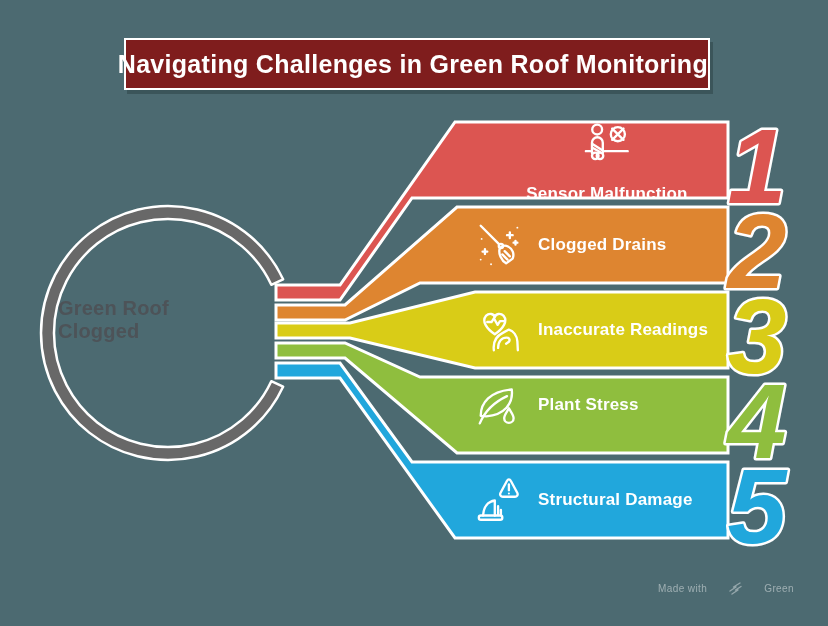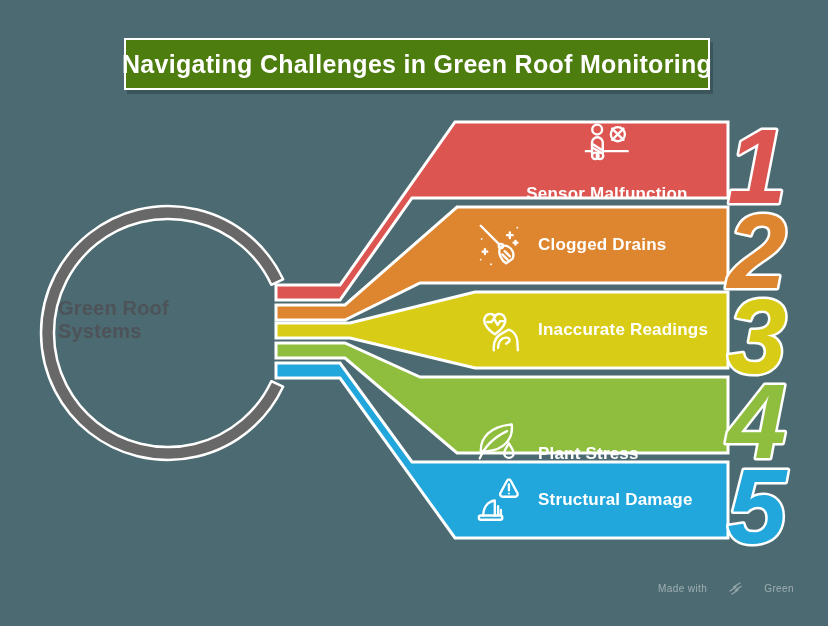--- a/index.html
+++ b/index.html
@@ -4,38 +4,38 @@
 <style>
   html,body{margin:0;padding:0;background:#33464c;}
   .stage{
     position:relative;width:828px;height:626px;overflow:hidden;
     background:#4C6A71;font-family:"Liberation Sans",sans-serif;
   }
   .layer{position:absolute;inset:0;}
   
   .title-bar{
     position:absolute;left:124px;top:38px;width:586px;height:52px;
-    background:#4d7c0f;border:2px solid #ffffff;box-sizing:border-box;
-    display:flex;align-items:center;justify-content:center;
+    background:#7f1d1d;border:2px solid #ffffff;box-sizing:border-box;
+    display:flex;align-items:center;justify-content:flex-end;
     box-shadow:3px 4px 0 rgba(30,45,50,0.35);
   }
   .title-bar span{
     color:#ffffff;font-size:25px;font-weight:bold;letter-spacing:.3px;white-space:nowrap;
   }
   
   .hub-label{
     position:absolute;left:58px;top:297px;width:216px;text-align:left;
     color:#4D5358;font-weight:bold;font-size:20px;line-height:23px;letter-spacing:.2px;
   }
   
   .row{position:absolute;left:476px;width:262px;height:76px;display:flex;align-items:center;gap:15px;}
   .row .icon{width:47px;height:47px;flex:0 0 47px;display:block;}
   .row .icon svg{width:100%;height:100%;display:block;}
   .row .label{color:#ffffff;font-size:17px;font-weight:600;letter-spacing:.2px;white-space:nowrap;}
-  .r1{top:122px;flex-direction:column;} .r2{top:207px;} .r3{top:292px;} .r4{top:388px;align-items:flex-end;} .r5{top:462px;}
+  .r1{top:122px;flex-direction:column;} .r2{top:207px;} .r3{top:292px;} .r4{top:367px;} .r5{top:462px;}
   
   .watermark{
     position:absolute;top:582px;right:34px;display:flex;align-items:center;gap:22px;
     color:rgba(255,255,255,0.45);font-size:10px;letter-spacing:.4px;
   }
   .watermark svg{display:block;opacity:.9;}
   svg text.step-num{
     font-family:"Liberation Sans",sans-serif;font-weight:bold;font-style:italic;
     font-size:106px;paint-order:stroke;stroke:#ffffff;stroke-width:5px;stroke-linejoin:round;
   }
@@ -65,21 +65,21 @@
     <text class="step-num" x="757" y="458" text-anchor="middle" fill="#8FBE3E">4</text>
     <text class="step-num" x="757" y="543" text-anchor="middle" fill="#21A7DC">5</text>
   </svg>
 
   <div class="title-bar">
     <span>Navigating Challenges in Green Roof Monitoring</span>
   </div>
 
   <div class="hub-label">
     <div>Green Roof</div>
-    <div>Systems</div>
+    <div>Clogged</div>
   </div>
 
   <div class="row r1">
     <span class="icon">
       <svg viewBox="0 0 100 100" fill="none" stroke="#ffffff" stroke-width="5" stroke-linecap="round" stroke-linejoin="round">
         <circle cx="28" cy="16" r="10.5"></circle>
         <path d="M17,66 V44 a11.5,11.5 0 0 1 23,0 V66"></path>
         <path d="M18,47 L39,60 M18,55 L34,64"></path>
         <circle cx="24" cy="72" r="7"></circle>
         <circle cx="34" cy="72" r="7"></circle>

